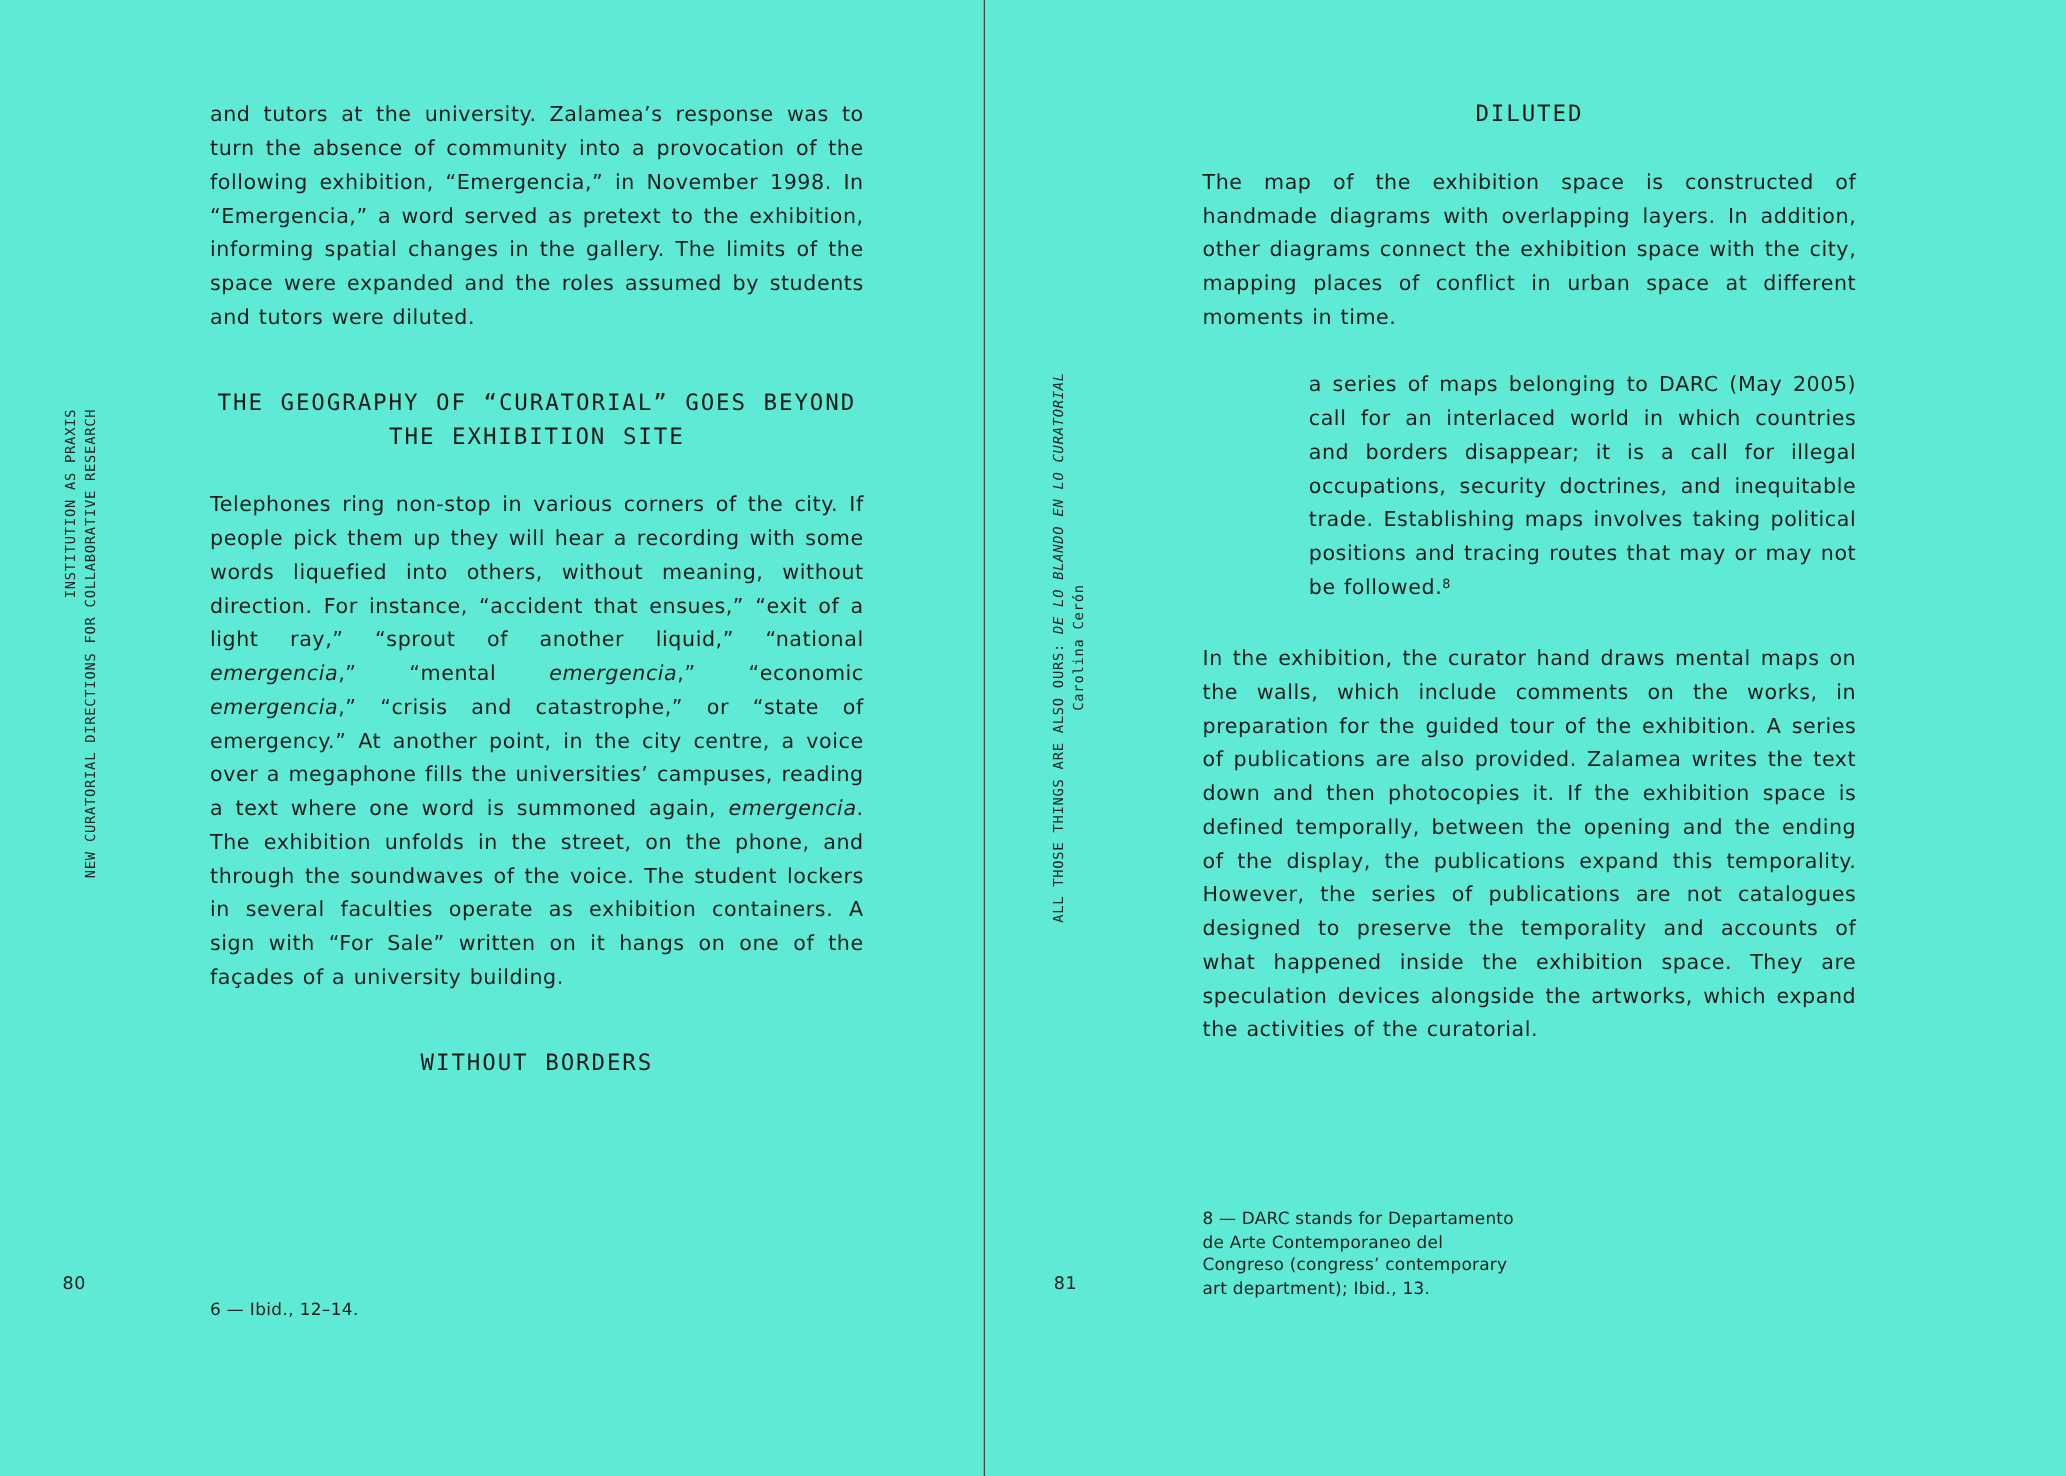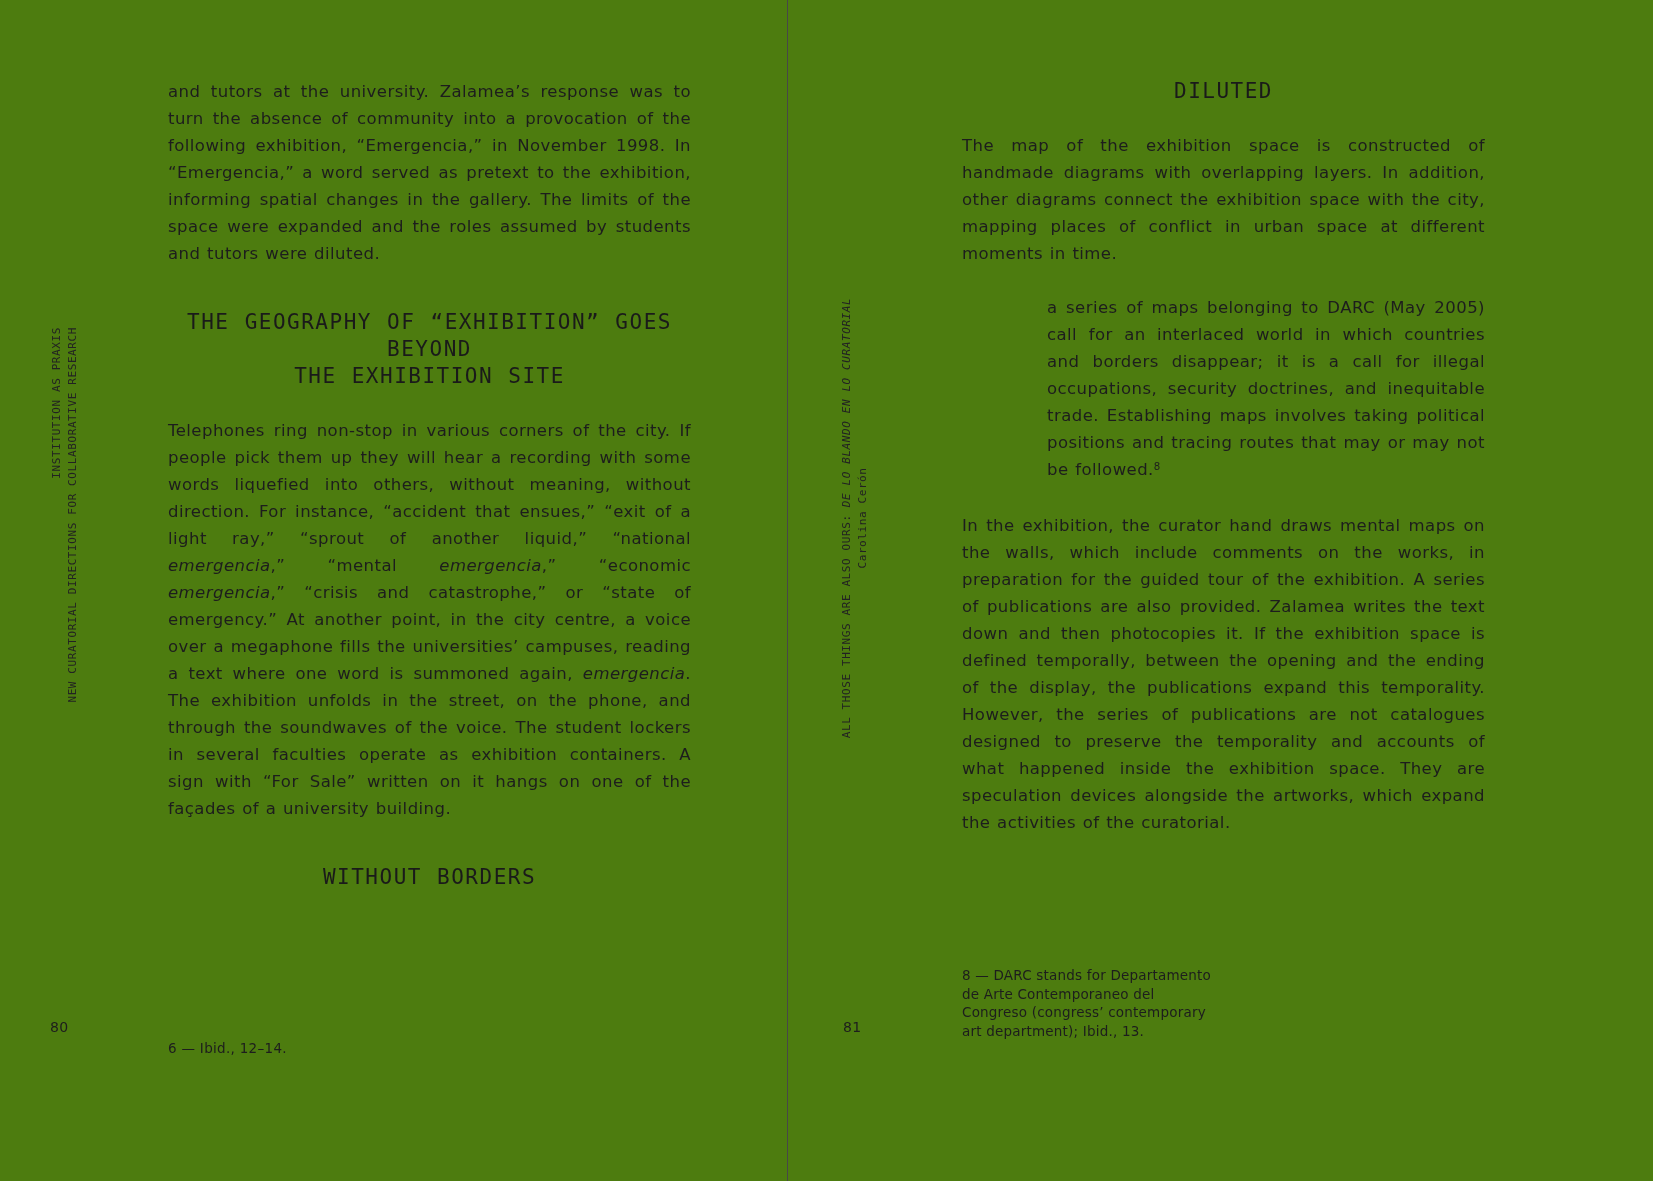--- a/index.html
+++ b/index.html
@@ -4,21 +4,21 @@
 <style>
   html, body {
     margin: 0;
     padding: 0;
     background: #ffffff;
   }
   .spread {
     position: relative;
     width: 1653px;
     height: 1181px;
-    background: #4d7c0f;
+    background: #5eead4;
     overflow: hidden;
     color: #1d1d1d;
     font-family: "DejaVu Sans", sans-serif;
   }
   .page { display: contents; }
 
   .spine {
     position: absolute;
     left: 787px;
     top: 0;
@@ -49,21 +49,21 @@
   blockquote.quote {
     margin: 0 0 27px 85px;
     text-align: justify;
     text-align-last: left;
   }
 
   h2.heading {
     margin: 42px 0 27px 0;
     font-family: "DejaVu Sans Mono", monospace;
     font-weight: normal;
-    font-size: 21px;
+    font-size: 18px;
     line-height: 27px;
     letter-spacing: 1.5px;
     text-align: center;
     color: #1a1a1a;
   }
   h2.heading .hline { display: block; }
 
   .it  { font-style: italic; }
   .sup {
     font-size: 0.62em;
@@ -140,21 +140,21 @@
   <section class="page">
     <div class="vertical vertical-left">
       <span class="vline">INSTITUTION AS PRAXIS</span>
       <span class="vline">NEW CURATORIAL DIRECTIONS FOR COLLABORATIVE RESEARCH</span>
     </div>
 
     <div class="content content-left">
       <p class="body">and tutors at the university. Zalamea’s response was to turn the absence of community into a provocation of the following exhibition, “Emergencia,” in November 1998. In “Emergencia,” a word served as pretext to the exhibition, informing spatial changes in the gallery. The limits of the space were expanded and the roles assumed by students and tutors were diluted.</p>
 
       <h2 class="heading">
-        <span class="hline">THE GEOGRAPHY OF “EXHIBITION” GOES BEYOND</span>
+        <span class="hline">THE GEOGRAPHY OF “CURATORIAL” GOES BEYOND</span>
         <span class="hline">THE EXHIBITION SITE</span>
       </h2>
 
       <p class="body"><span>Telephones ring non-stop in various corners of the city. If people pick them up they will hear a recording with some words liquefied into others, without meaning, without direction. For instance, “accident that ensues,” “exit of a light ray,” “sprout of another liquid,” “national </span><span class="it">emergencia</span><span>,” “mental </span><span class="it">emergencia</span><span>,” “economic </span><span class="it">emergencia</span><span>,” “crisis and catastrophe,” or “state of emergency.” At another point, in the city centre, a voice over a megaphone fills the universities’ campuses, reading a text where one word is summoned again, </span><span class="it">emergencia</span><span>. The exhibition unfolds in the street, on the phone, and through the soundwaves of the voice. The student lockers in several faculties operate as exhibition containers. A sign with “For Sale” written on it hangs on one of the façades of a university building.</span></p>
 
       <h2 class="heading">WITHOUT BORDERS</h2>
 
     </div>
 
     <div class="pagenum pagenum-left">80</div>

